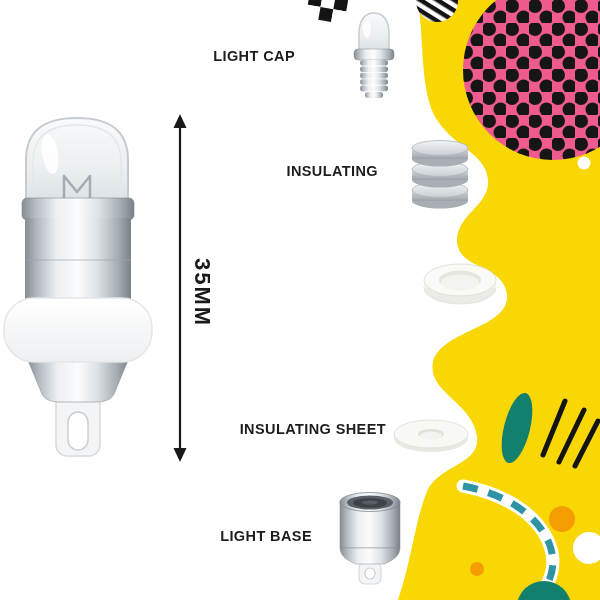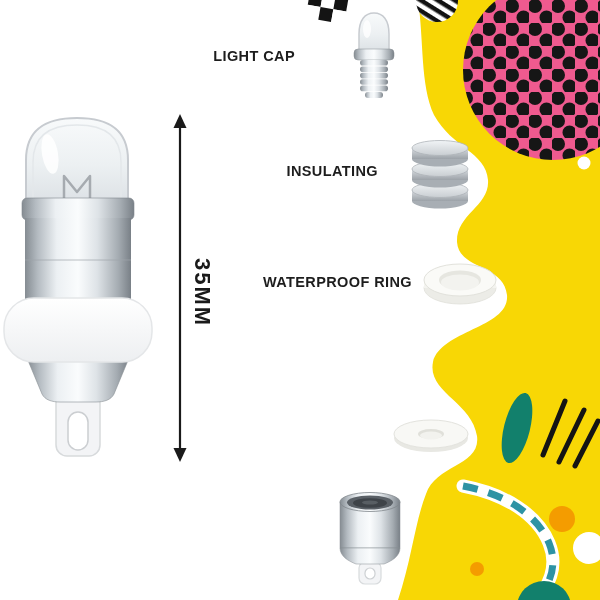--- a/index.html
+++ b/index.html
@@ -121,21 +121,22 @@
 
   <svg class="abs layer" style="left:168px;top:112px" width="24" height="352" viewBox="0 0 24 352">
     <line x1="12" y1="14" x2="12" y2="338" style="stroke:var(--arrow_black,#1A1A1A)" stroke-width="2.2"></line>
     <path d="M12,2 L5.5,16 H18.5 Z" style="fill:var(--arrow_black,#1A1A1A)"></path>
     <path d="M12,350 L5.5,336 H18.5 Z" style="fill:var(--arrow_black,#1A1A1A)"></path>
   </svg>
   <div class="dim-label" style="left:189px;top:258px">35MM</div>
 
   <div class="part-label" style="right:305px;top:48px">LIGHT CAP</div>
   <div class="part-label" style="right:222px;top:163px">INSULATING</div>
-  <div class="part-label" style="right:188px;top:274px">WATERPROOF RING</div>
+  <div class="part-label" style="right:214px;top:421px">INSULATING SHEET</div>
+  <div class="part-label" style="right:288px;top:528px">LIGHT BASE</div>
 
   <svg class="abs layer" style="left:342px;top:10px" width="64" height="92" viewBox="0 0 64 92">
     <path d="M17,42 V24 C17,10 23,3 32,3 C41,3 47,10 47,24 V42 Z" fill="url(#grad-glass)" stroke="#C7CBD0" stroke-width="1.5"></path>
     <ellipse cx="25" cy="19" rx="4" ry="9" fill="#ffffff" opacity=".8"></ellipse>
     <rect x="12" y="39" width="40" height="11" rx="4" fill="url(#grad-metal-h)" stroke="#868D93" stroke-width=".5"></rect>
     <g>
       <rect x="18" y="50" width="28" height="5.6" rx="2.8" fill="url(#grad-metal-h)"></rect>
       <rect x="18" y="56.4" width="28" height="5.6" rx="2.8" fill="url(#grad-metal-h)"></rect>
       <rect x="18" y="62.8" width="28" height="5.6" rx="2.8" fill="url(#grad-metal-h)"></rect>
       <rect x="18" y="69.2" width="28" height="5.6" rx="2.8" fill="url(#grad-metal-h)"></rect>

